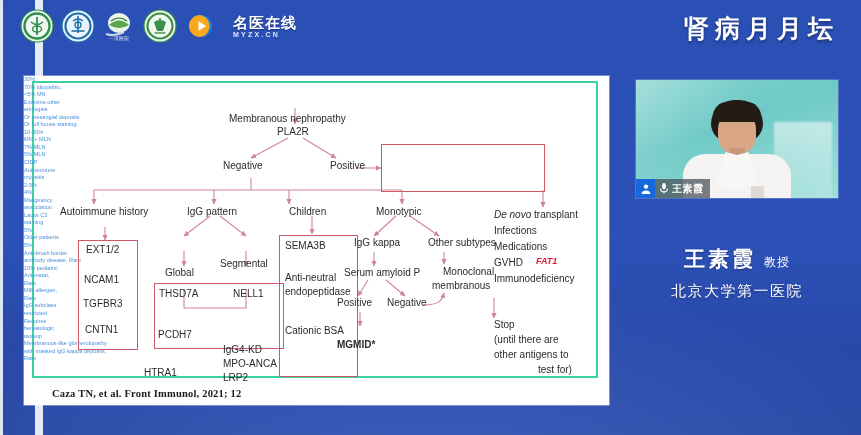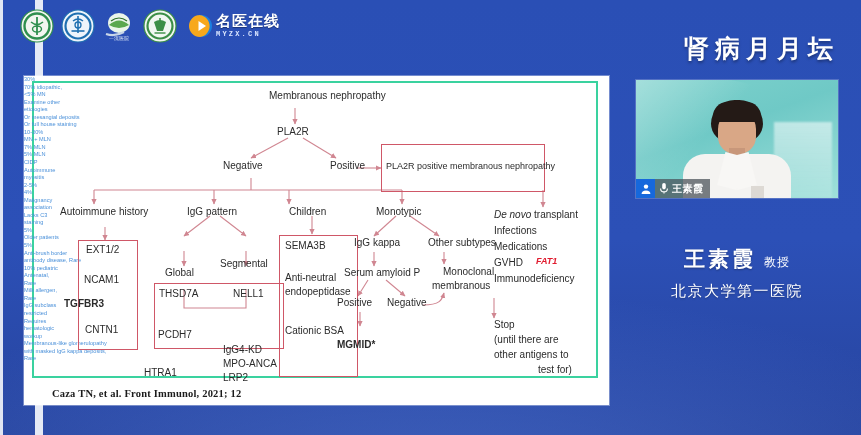--- a/index.html
+++ b/index.html
@@ -24,36 +24,35 @@
   .edge-strip2{
     position:absolute;left:35px;top:0;width:8px;height:435px;
     background:rgba(245,247,252,.92);
   }
 
   
   .header{position:absolute;left:0;top:0;width:861px;height:62px;}
   .logo-row{position:absolute;left:20px;top:9px;display:flex;align-items:center;gap:7px;}
   .seal{width:34px;height:34px;border-radius:50%;display:block;}
   .seal svg{display:block;}
-  .myzx{display:flex;align-items:center;gap:2px;margin-left:4px;font-family:Liberation Mono, monospace;}
+  .myzx{display:flex;align-items:center;gap:19px;margin-left:4px;}
   .play-badge{position:relative;width:26px;height:26px;}
   .myzx-text{line-height:1;}
   .myzx-cn{
     color:#ffffff;font-weight:bold;font-size:15px;letter-spacing:1px;
     text-shadow:0 1px 1px rgba(0,0,0,.35);
   }
   .myzx-sub{
     color:#dbe6ff;font-size:7px;letter-spacing:2.2px;margin-top:1px;font-weight:bold;
   }
   .header-title{
     position:absolute;right:22px;top:12px;
     color:#ffffff;font-size:25px;font-weight:bold;letter-spacing:6px;
     text-shadow:0 2px 3px rgba(0,0,0,.35);
     font-family:"DejaVu Sans","Liberation Sans",sans-serif;
-    margin-top:20px;
   }
 
   
   .slide{
     position:absolute;left:24px;top:76px;width:585px;height:329px;
     background:#ffffff;
     box-shadow:0 0 0 1px rgba(255,255,255,.35);
     overflow:hidden;
   }
   .slide-frame{
@@ -291,50 +290,49 @@
           <path d="M227,102 L227,114"></path>
           <path d="M70,114 L378,114"></path>
         </g>
 
         <g stroke="#d08691" stroke-width="1.1" fill="none">
           <path d="M160,213 L160,232 L222,232 L222,213"></path>
         </g>
       </svg>
 
 
-      <div class="node big" style="left:205px;top:14px;margin-left:40px;">Membranous nephropathy</div>
+      <div class="node big" style="left:205px;top:37px;">Membranous nephropathy</div>
       <div class="node big" style="left:253px;top:50px;">PLA2R</div>
 
       <div class="node big" style="left:199px;top:84px;">Negative</div>
       <div class="sub" style="left:220px;top:98px;">30%</div>
       <div class="node big" style="left:306px;top:84px;">Positive</div>
 
       <div class="box" style="left:357px;top:68px;width:162px;height:46px;"></div>
-      <div class="node" style="left:362px;top:85px;font-size:9px;">PLA2R positive membranous nephropathy</div>
       <div class="sub" style="left:411px;top:99px;">70% idiopathic,</div>
       <div class="sub" style="left:411px;top:106px;">&lt;5% MN</div>
 
       <div class="sub" style="left:524px;top:116px;">Examine other</div>
       <div class="sub" style="left:524px;top:123px;">etiologies</div>
 
       <div class="node big" style="left:36px;top:130px;">Autoimmune history</div>
       <div class="sub" style="left:40px;top:143px;">Or mesangial deposits</div>
       <div class="sub" style="left:40px;top:150px;">Or full house staining</div>
 
       <div class="node big" style="left:163px;top:130px;">IgG pattern</div>
       <div class="node big" style="left:265px;top:130px;">Children</div>
       <div class="node big" style="left:352px;top:130px;">Monotypic</div>
 
       <div class="box" style="left:54px;top:164px;width:58px;height:108px;"></div>
       <div class="node big" style="left:62px;top:168px;">EXT1/2</div>
       <div class="sub" style="left:70px;top:181px;">10-30%</div>
       <div class="sub" style="left:64px;top:188px;">MN + MLN</div>
       <div class="node big" style="left:60px;top:198px;">NCAM1</div>
       <div class="sub" style="left:68px;top:212px;">7% MLN</div>
-      <div class="node big" style="left:40px;top:222px;font-weight:bold;">TGFBR3</div>
+      <div class="node big" style="left:59px;top:222px;">TGFBR3</div>
       <div class="sub" style="left:68px;top:236px;">5% MLN</div>
       <div class="node big" style="left:61px;top:248px;">CNTN1</div>
       <div class="sub" style="left:57px;top:273px;">CIDP</div>
       <div class="sub" style="left:57px;top:281px;">Autoimmune</div>
       <div class="sub" style="left:57px;top:289px;">myositis</div>
 
       <div class="node big" style="left:141px;top:191px;">Global</div>
       <div class="node big" style="left:196px;top:182px;">Segmental</div>
 
       <div class="box" style="left:130px;top:207px;width:128px;height:64px;"></div>

